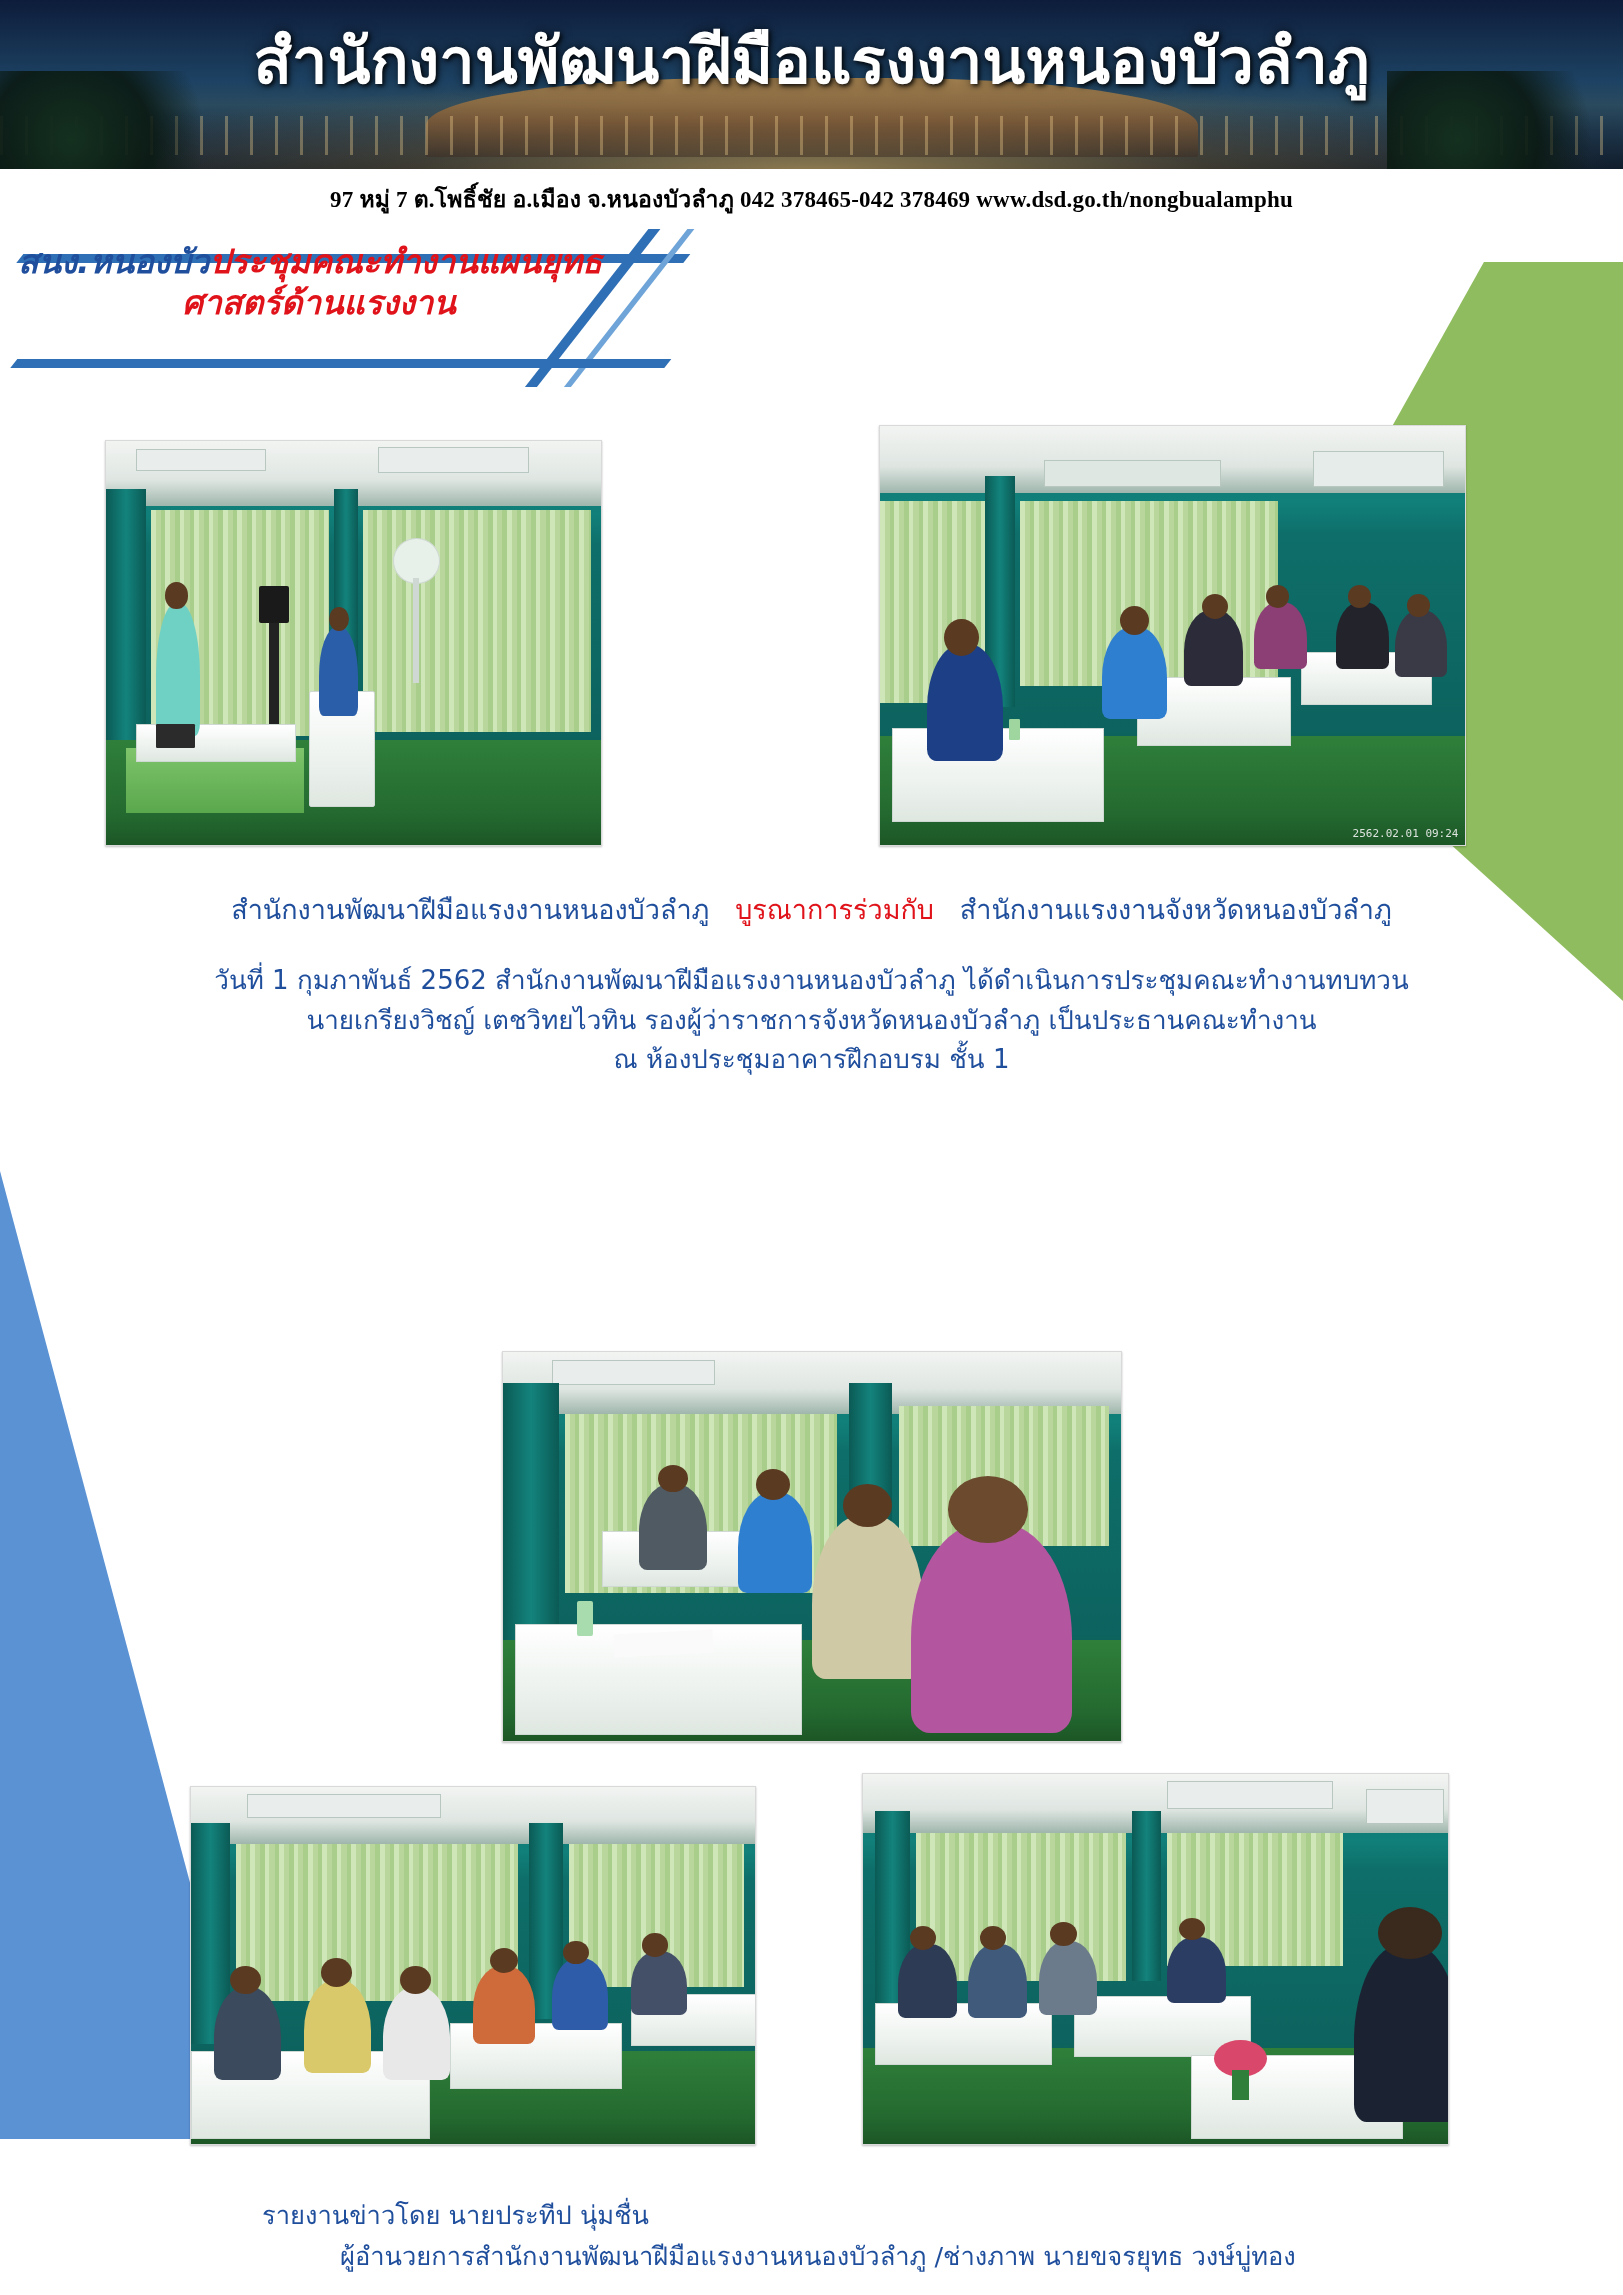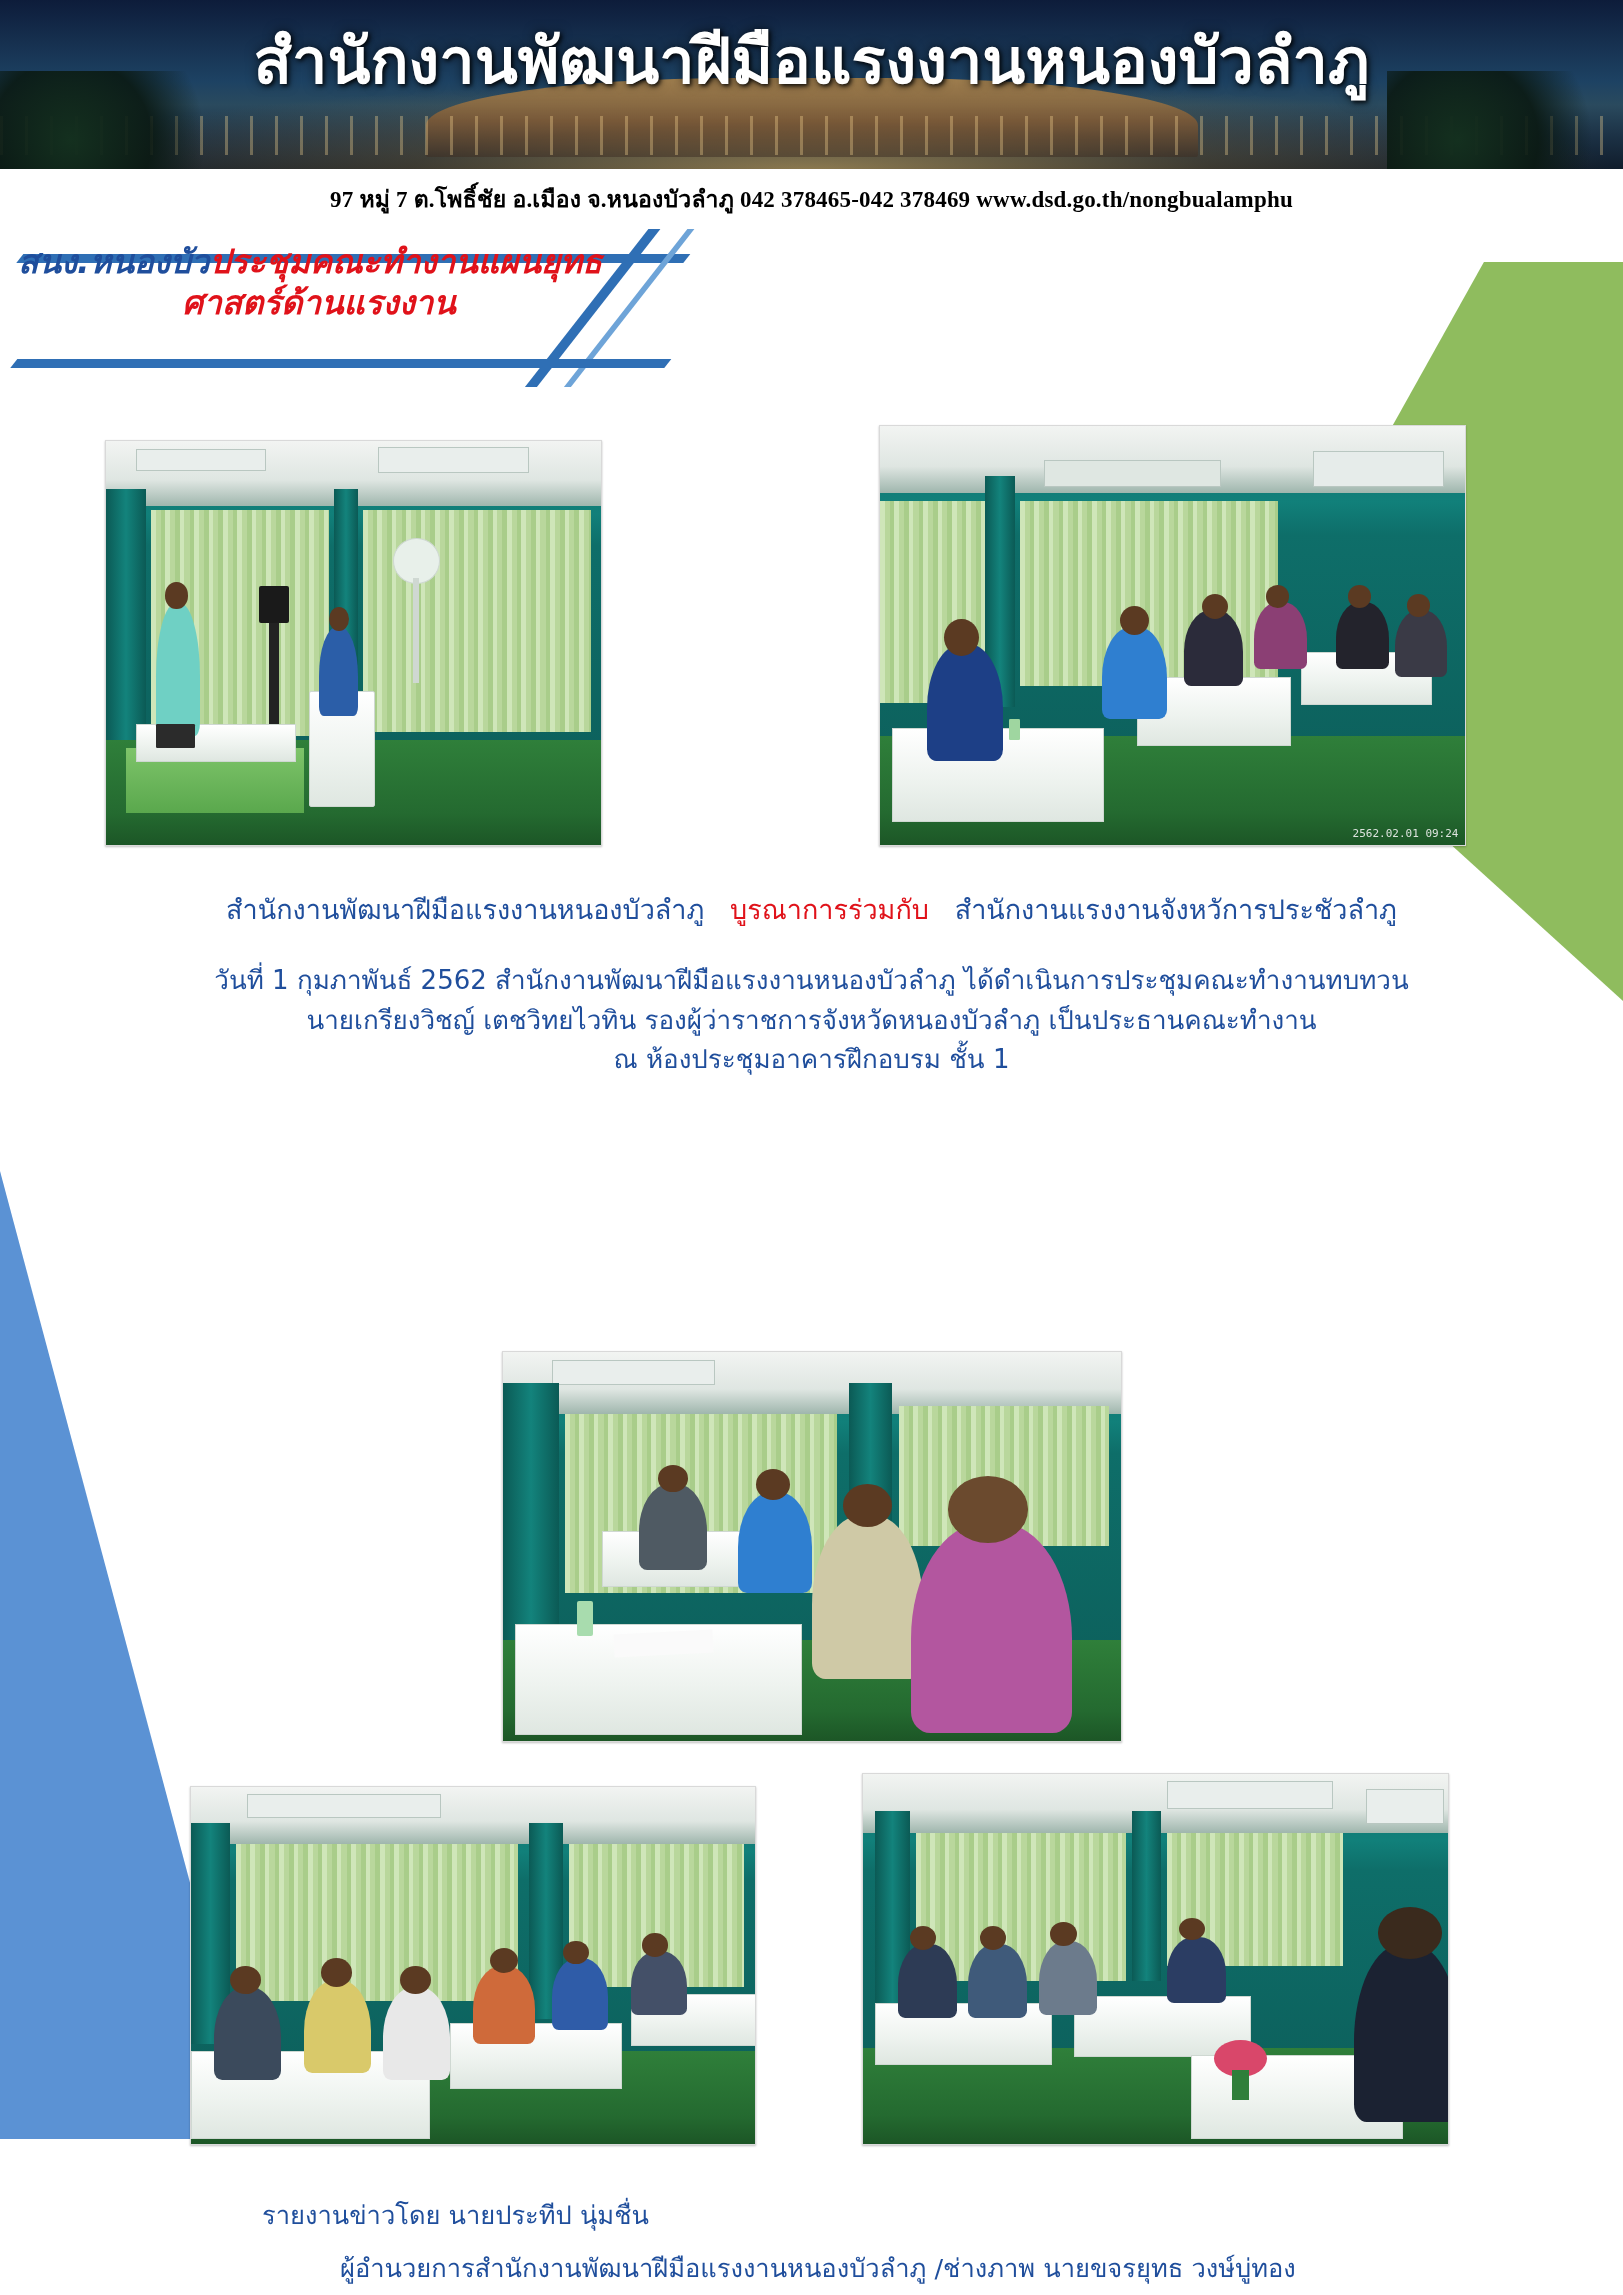--- a/index.html
+++ b/index.html
@@ -269,21 +269,21 @@
     position: absolute;
     left: 0; top: 2195px;
     width: 1573px;
     z-index: 6;
     color: #1f4e9c;
     font-family: "DejaVu Sans", sans-serif;
     font-size: 25.5px;
     line-height: 1.6;
   }
   .footer-credit .l1 { padding-left: 262px; }
-  .footer-credit .l2 { padding-left: 340px; margin-top: 12px; }
+  .footer-credit .l2 { padding-left: 340px; }
 </style>
 </head>
 <body>
 
 <div class="banner">
   <div class="skyglow"></div>
   <div class="building"></div>
   <div class="lights"></div>
   <div class="treesL"></div>
   <div class="treesR"></div>
@@ -439,21 +439,21 @@
     <div class="head" style="left:88%;top:36%;width:11%;height:14%;background:#3a2a1d;"></div>
     <div style="position:absolute;left:60%;top:72%;width:9%;height:10%;background:#d9476a;border-radius:50%;"></div>
     <div style="position:absolute;left:63%;top:80%;width:3%;height:8%;background:#2f7f3a;"></div>
   </div>
 </div>
 
 <div class="caption-block">
   <div class="cap-sub">
     <span>สำนักงานพัฒนาฝีมือแรงงานหนองบัวลำภู</span>
     &nbsp;&nbsp;<span class="hi">บูรณาการร่วมกับ</span>&nbsp;&nbsp;
-    <span>สำนักงานแรงงานจังหวัการประชัวลำภู</span>
+    <span>สำนักงานแรงงานจังหวัดหนองบัวลำภู</span>
   </div>
   <div class="cap-line cap-body">วันที่ 1 กุมภาพันธ์ 2562 สำนักงานพัฒนาฝีมือแรงงานหนองบัวลำภู  ได้ดำเนินการประชุมคณะทำงานทบทวน</div>
   <div class="cap-line cap-body">นายเกรียงวิชญ์  เตชวิทยไวทิน  รองผู้ว่าราชการจังหวัดหนองบัวลำภู  เป็นประธานคณะทำงาน</div>
   <div class="cap-line cap-body">ณ  ห้องประชุมอาคารฝึกอบรม   ชั้น 1</div>
 </div>
 
 <div class="footer-credit">
   <div class="l1">รายงานข่าวโดย นายประทีป  นุ่มชื่น</div>
   <div class="l2">ผู้อำนวยการสำนักงานพัฒนาฝีมือแรงงานหนองบัวลำภู  /ช่างภาพ  นายขจรยุทธ  วงษ์บู่ทอง</div>
 </div>

